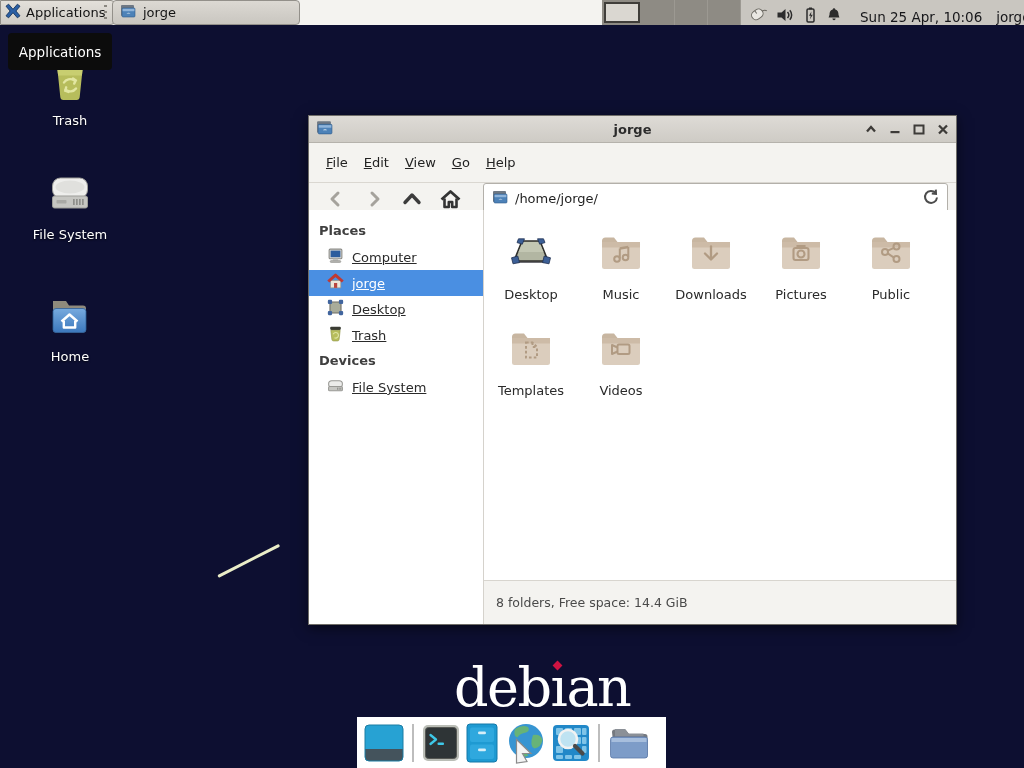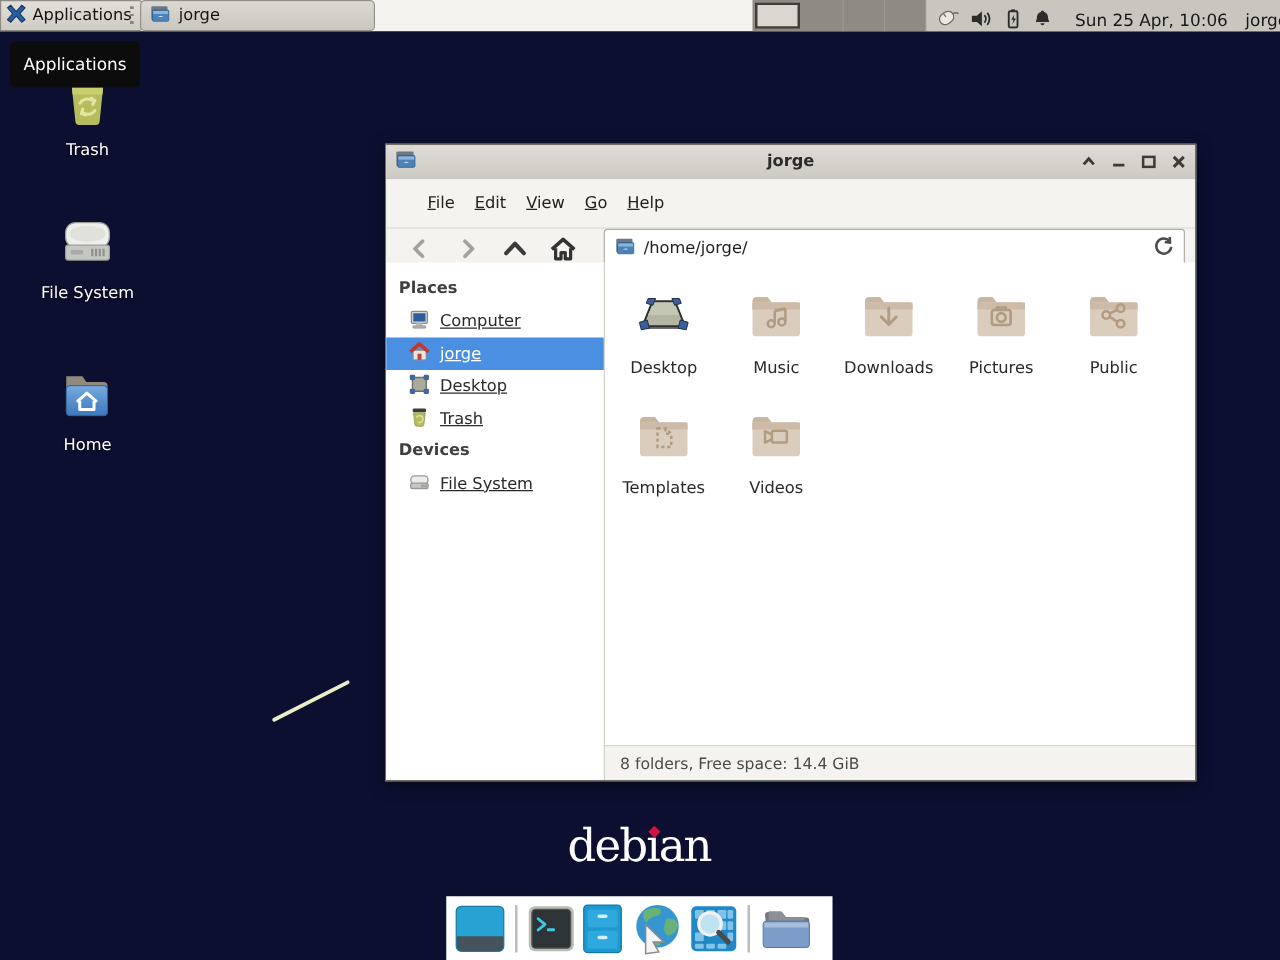--- a/index.html
+++ b/index.html
@@ -42,47 +42,47 @@
   
   .window { position:absolute; left:308px; top:115px; width:649px; height:510px; background:#fff;
             border:1px solid #6f6d68; box-shadow:0 3px 12px rgba(0,0,0,.55); z-index:20; }
   .titlebar { position:relative; height:27px; background:linear-gradient(#dedbd6,#cecbc5);
               border-bottom:1px solid #b5b2ac; display:flex; align-items:center; padding:0 7px; }
   .titlebar .title { position:absolute; left:0; right:0; text-align:center; font-weight:bold;
                      font-size:13px; color:#2b2b2b; }
   .win-btns { margin-left:auto; display:flex; align-items:center; gap:11px; z-index:2; }
   .win-btn { width:13px; height:13px; display:flex; align-items:center; justify-content:center; }
   .menubar { height:40px; background:#f4f3f0; border-bottom:1px solid #dad7d1; display:flex;
-             align-items:center; padding-left:26px; gap:2px; }
+             align-items:center; padding-left:10px; gap:2px; }
   .menu-item { display:inline-block; font-size:13px; color:#222; padding:3px 7px; }
   .menu-item::first-letter { text-decoration:underline; }
   .toolbar { height:41px; background:#f4f3f0; border-bottom:1px solid #d8d5cf; display:flex;
              align-items:flex-start; padding-left:10px; }
   .nav-btn { width:34px; height:32px; display:flex; align-items:center; justify-content:center; margin-right:4px; }
   .location { flex:1; height:30px; margin-left:12px; margin-right:8px; background:#fff;
               border:1px solid #b3b0aa; border-radius:3px; display:flex; align-items:center;
               padding:0 8px; gap:7px; }
   .location .path { flex:1; font-size:13px; color:#1e1e1e; }
   .win-body { position:absolute; top:94px; bottom:0; left:0; right:0; display:flex; }
   .sidebar { width:175px; background:#fff; border-right:1px solid #d5d2cc; padding-top:8px; }
   .side-header { font-weight:bold; font-size:13px; color:#404040; padding:5px 10px 6px 10px; }
   .side-row { height:26px; display:flex; align-items:center; gap:8px; padding-left:18px;
               font-size:13px; color:#2a2a2a;text-decoration:underline; }
   .side-row.selected { background:#4a8fe2; color:#fff; }
   .content { flex:1; position:relative; background:#fff; }
   .grid { display:flex; flex-wrap:wrap; padding:14px 0 0 2px; width:460px; }
   .cell { width:90px; height:96px; display:flex; flex-direction:column; align-items:center; padding-top:4px; }
   .cell .lbl { font-size:13px; color:#2a2a2a; margin-top:7px; white-space:nowrap; }
-  .statusbar { position:absolute; left:0; right:0; bottom:0; height:28px; background:#f4f3f0;
+  .statusbar { position:absolute; left:0; right:0; bottom:0; height:44px; background:#f4f3f0;
                border-top:1px solid #d8d5cf; display:flex; align-items:center; padding-left:12px;
                font-size:12.5px; color:#4a4a4a; }
 
   
   .debian { position:absolute; left:454px; top:658px; display:flex; color:#fff; z-index:5;
-            font-family:"DejaVu Serif","Liberation Serif",serif; font-size:36px; letter-spacing:-1.5px;
+            font-family:"DejaVu Serif","Liberation Serif",serif; font-size:54px; letter-spacing:-1.5px;
             line-height:1.1; }
   .logo-i { position:relative; }
   .logo-i::after { content:""; position:absolute; left:3px; top:4px; width:7px; height:7px;
                    background:#cf1342; transform:rotate(45deg); }
 
   
   .dock { position:absolute; left:357px; top:717px; width:309px; height:51px; background:#fff;
           display:flex; align-items:center; padding:0 7px; gap:6px; z-index:10; }
   .dock-sep { width:2px; height:38px; background:#bdbdbd; margin:0 2px; }
   .dock-item { display:flex; align-items:center; justify-content:center; }

